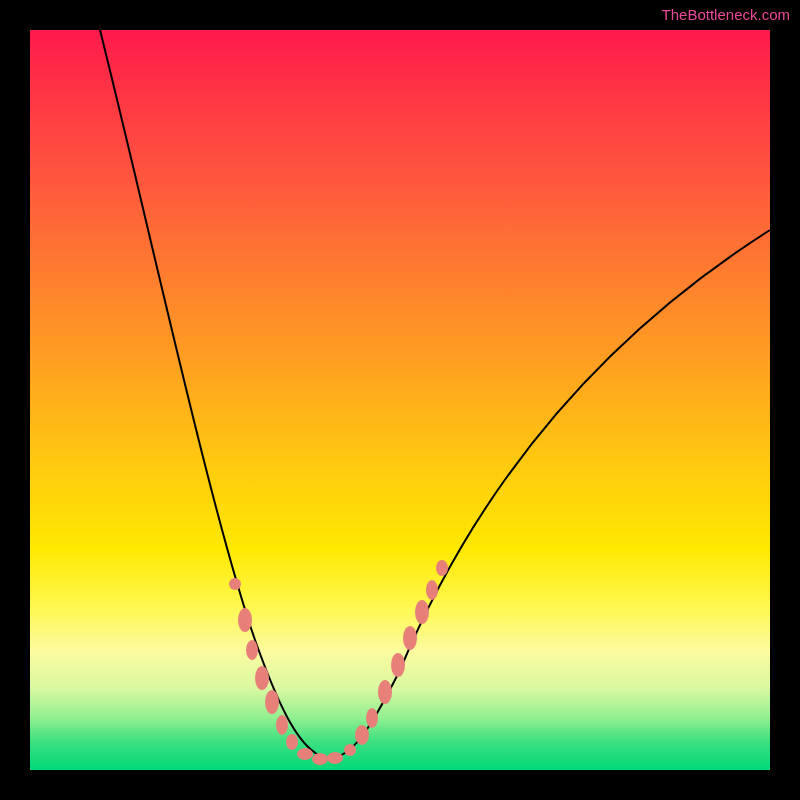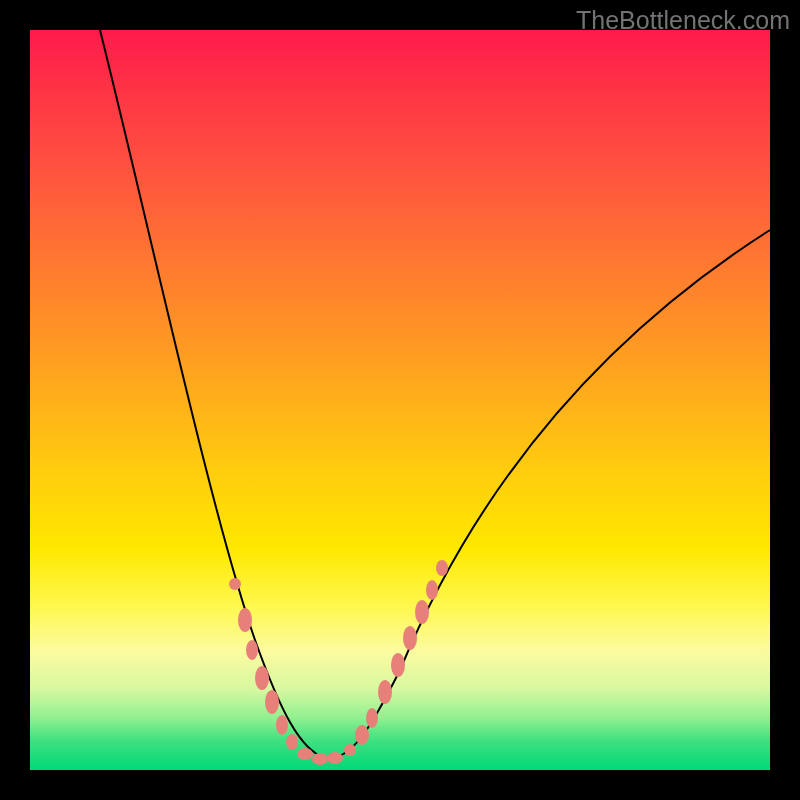--- a/index.html
+++ b/index.html
@@ -30,22 +30,22 @@
       #d8f8a0 89%,
       #90f090 93%,
       #40e080 96%,
       #00d878 100%
     );
   }
   .watermark {
     position: absolute;
     top: 6px;
     right: 10px;
-    color: #737373;
-    font-size: 25px;
+    color: #ec4899;
+    font-size: 15px;
     font-family: Arial, sans-serif;
     z-index: 10;
   }
   svg.curve {
     position: absolute;
     left: 0;
     top: 0;
     width: 740px;
     height: 740px;
     overflow: visible;

